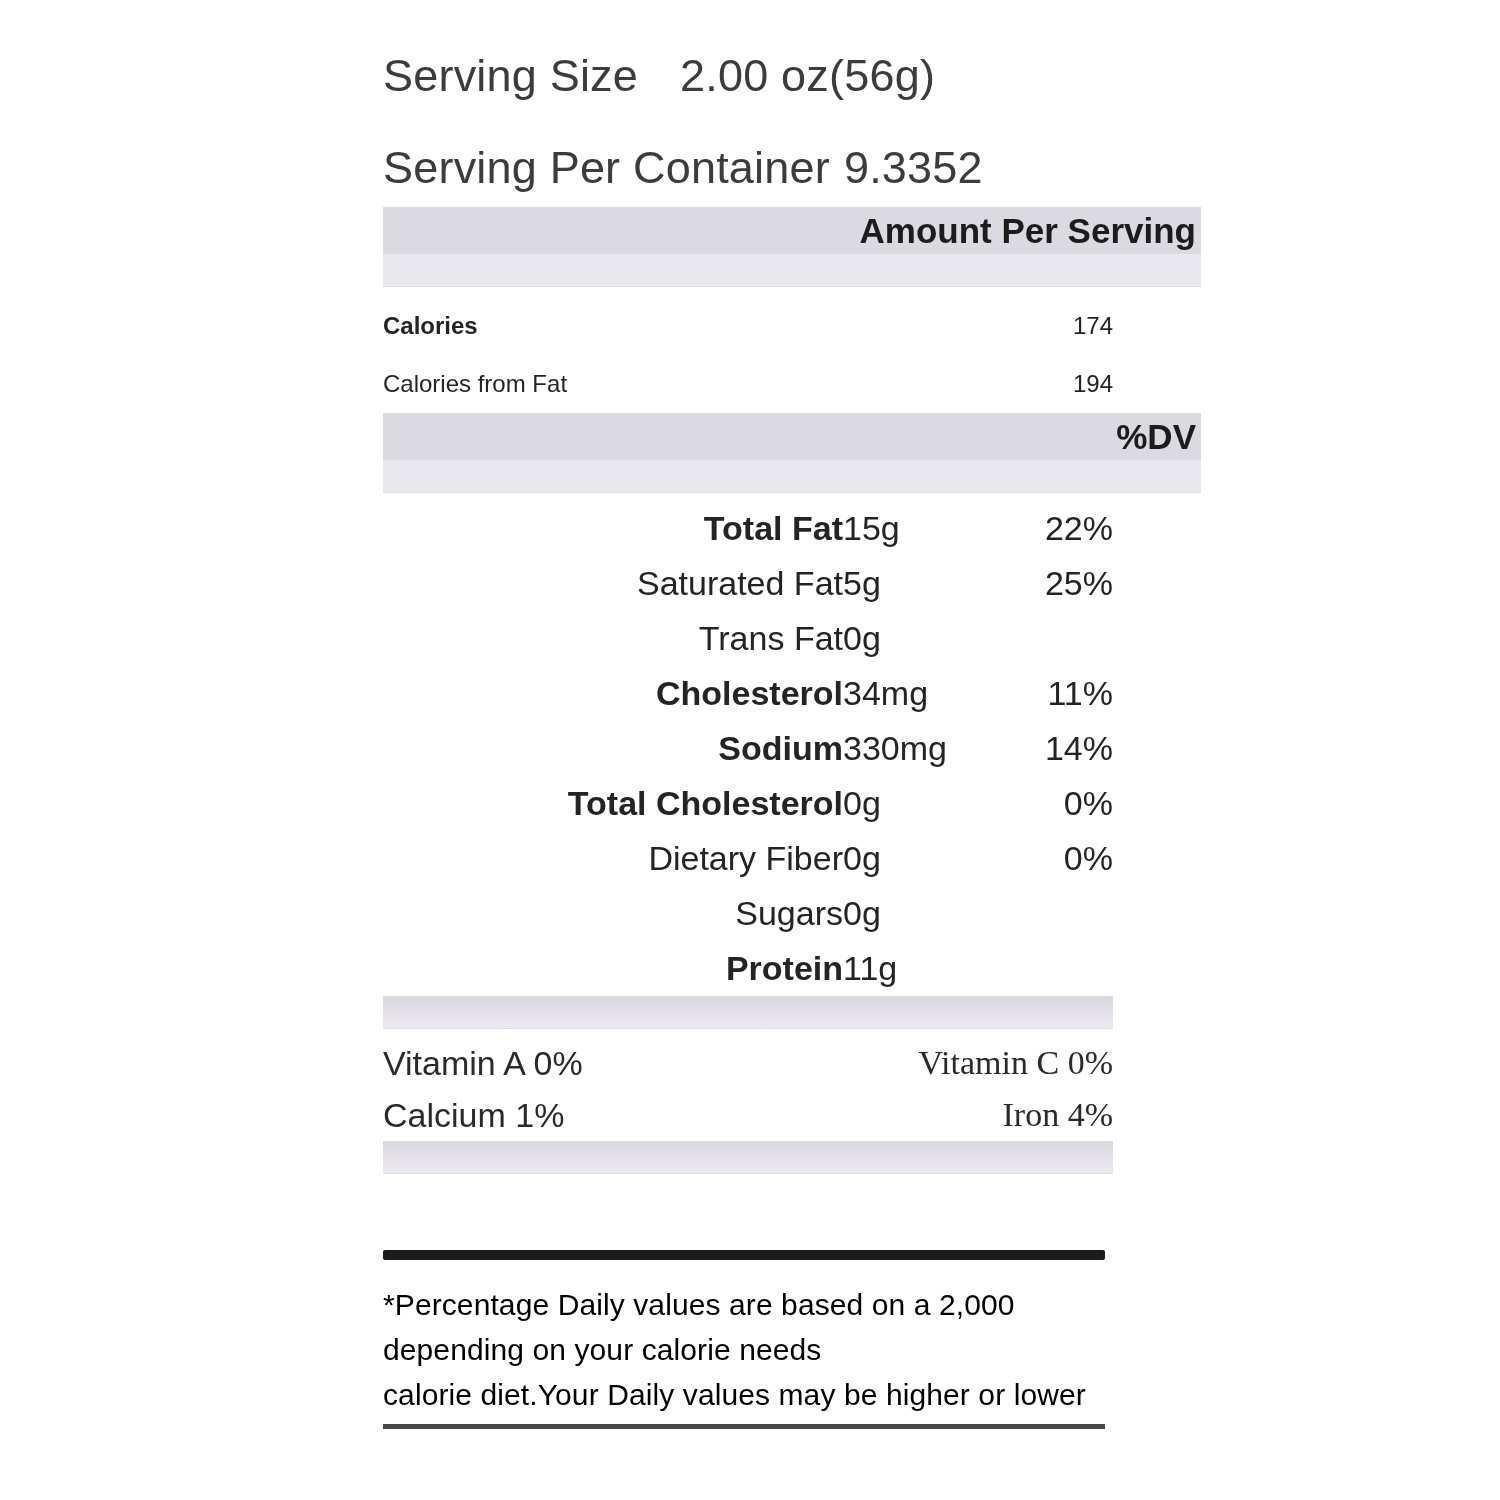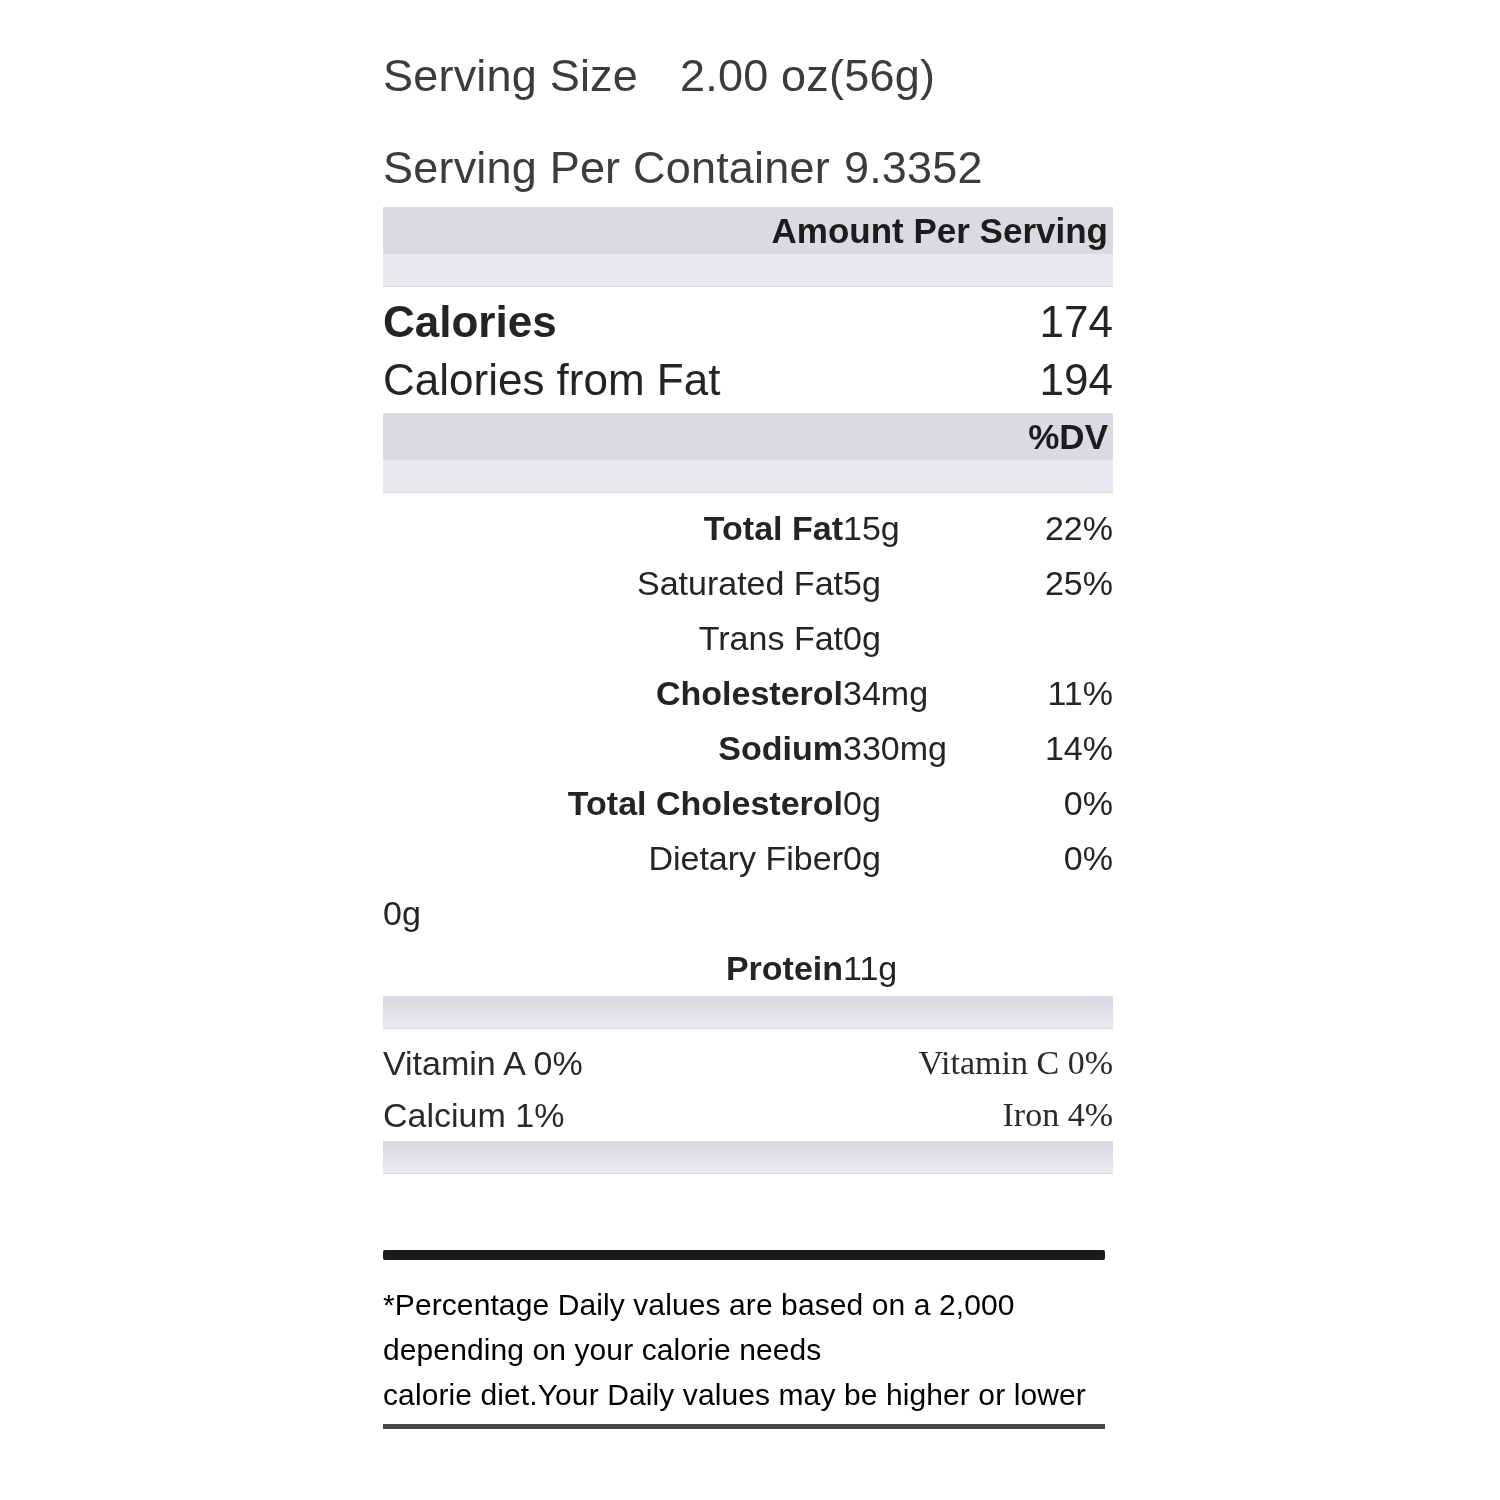--- a/index.html
+++ b/index.html
@@ -35,21 +35,21 @@
     letter-spacing: 0.2px;
     white-space: nowrap;
   }
   .serving-line.first { margin-top: 49px; }
   .serving-line.second { margin-top: 38px; }
   .serving-line .gap-wide { margin-left: 42px; }
   .serving-line .gap-small { margin-left: 14px; }
 
   
   .band {
-    width: 730px;
+    width: 818px;
     margin-top: 12px;
   }
   .band .band-dark {
     height: 47px;
     background: #dbdae0;
     display: flex;
     align-items: center;
     justify-content: flex-end;
     padding-right: 5px;
     box-sizing: border-box;
@@ -63,22 +63,23 @@
     border-bottom: 1px solid #dcdbe1;
     box-sizing: border-box;
   }
   .band.dv-band { margin-top: 0; }
 
   
   .cal-rows { margin-top: 10px; }
   .cal-row {
     display: flex;
     justify-content: space-between;
+    align-items: center;
     height: 58px;
-    font-size: 44px;
+    font-size: 24px;
     color: #242424;
   }
   .cal-row .name.bold { font-weight: 700; }
 
   
   .nutrient-rows { margin-top: 8px; }
   .n-row {
     display: grid;
     grid-template-columns: 460px 1fr 130px;
     align-items: center;
@@ -204,20 +205,21 @@
         <span class="name">Total Cholesterol</span>
         <span class="amount">0g</span>
         <span class="dv">0%</span>
       </div>
       <div class="n-row">
         <span class="name">Dietary Fiber</span>
         <span class="amount">0g</span>
         <span class="dv">0%</span>
       </div>
       <div class="n-row">
+        <span class="name">Sugars</span>
         <span class="amount">0g</span>
         <span class="dv"></span>
       </div>
       <div class="n-row bold">
         <span class="name">Protein</span>
         <span class="amount">11g</span>
         <span class="dv"></span>
       </div>
     </div>
 

